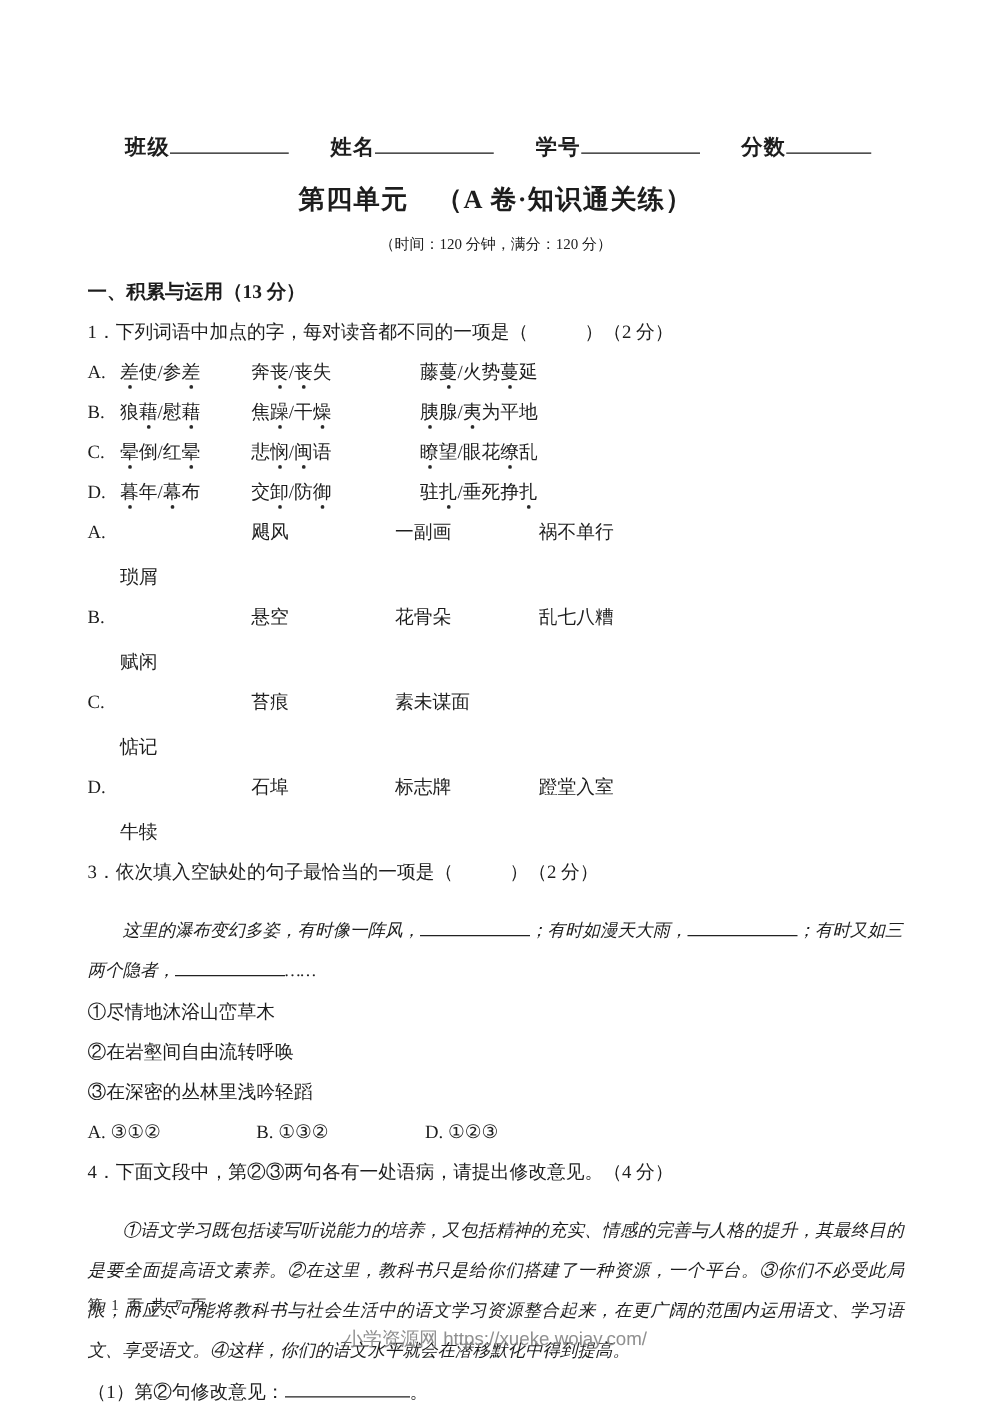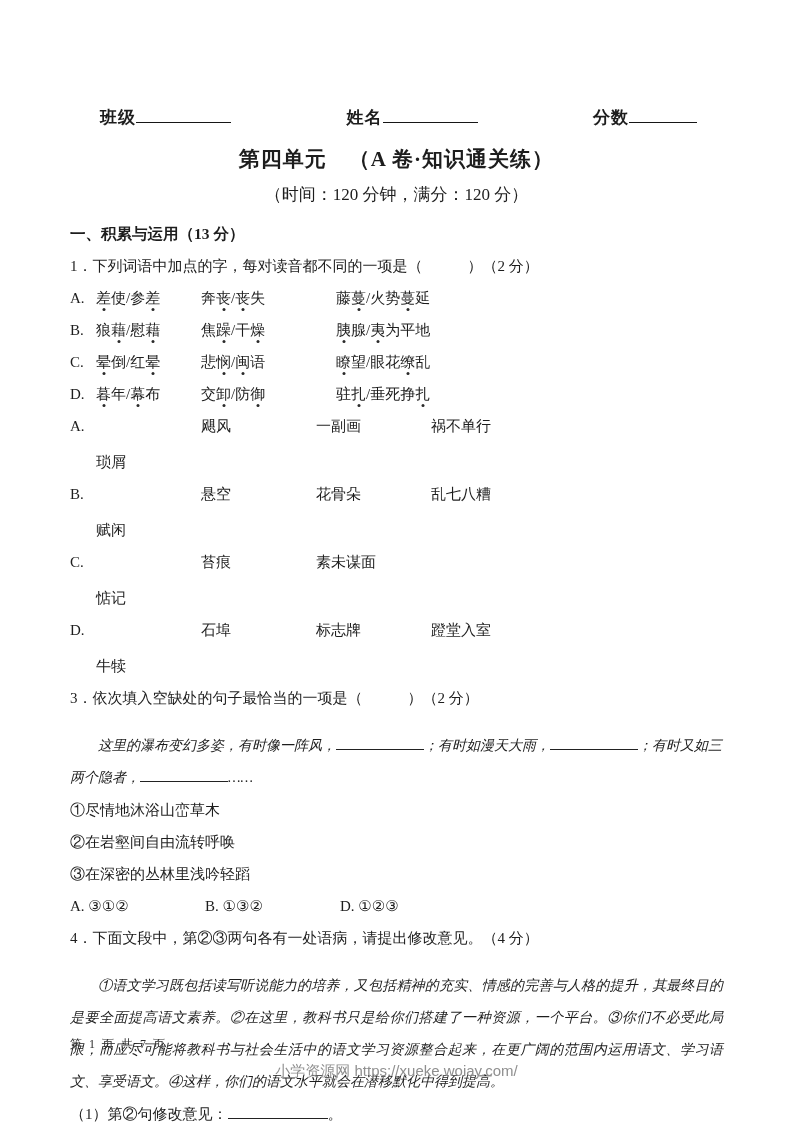--- a/index.html
+++ b/index.html
@@ -18,21 +18,21 @@
     font-weight:bold;font-size:17px;letter-spacing:1px;
   }
   .hf{white-space:nowrap;}
   .hf-blank{display:inline-block;border-bottom:1.6px solid #161616;height:1em;vertical-align:baseline;}
   .w95{width:95px}.w68{width:68px}
 
   .title{
     text-align:center;font-size:21px;font-weight:bold;
     margin:6px 0 0;line-height:38px;letter-spacing:1px;
   }
-  .subtitle{text-align:center;font-size:17px;line-height:34px;}
+  .subtitle{text-align:center;font-size:12px;line-height:34px;}
 
   .body{font-size:15px;line-height:32px;margin-top:6px;}
   .section-title{font-weight:bold;font-size:15.5px;}
 
   .row{display:flex;}
   .ol{width:26px;flex:0 0 26px;}
   .c{display:block;}
   .q1a{width:105px;flex:0 0 105px;}
   .q1b{width:135px;flex:0 0 135px;}
   .q2a{width:105px;flex:0 0 105px;margin-top:36px;}
@@ -66,20 +66,21 @@
   }
 </style>
 </head>
 <body>
 
 <div class="page">
 
   <div class="header-fields">
     <span class="hf"><span>班级</span><span class="hf-blank w95"></span></span>
     <span class="hf"><span>姓名</span><span class="hf-blank w95"></span></span>
+    <span class="hf"><span>学号</span><span class="hf-blank w95"></span></span>
     <span class="hf"><span>分数</span><span class="hf-blank w68"></span></span>
   </div>
 
   <div class="title">第四单元　（A 卷·知识通关练）</div>
   <div class="subtitle">（时间：120 分钟，满分：120 分）</div>
 
   <div class="body">
 
     <div class="section-title">一、积累与运用（13 分）</div>
 

